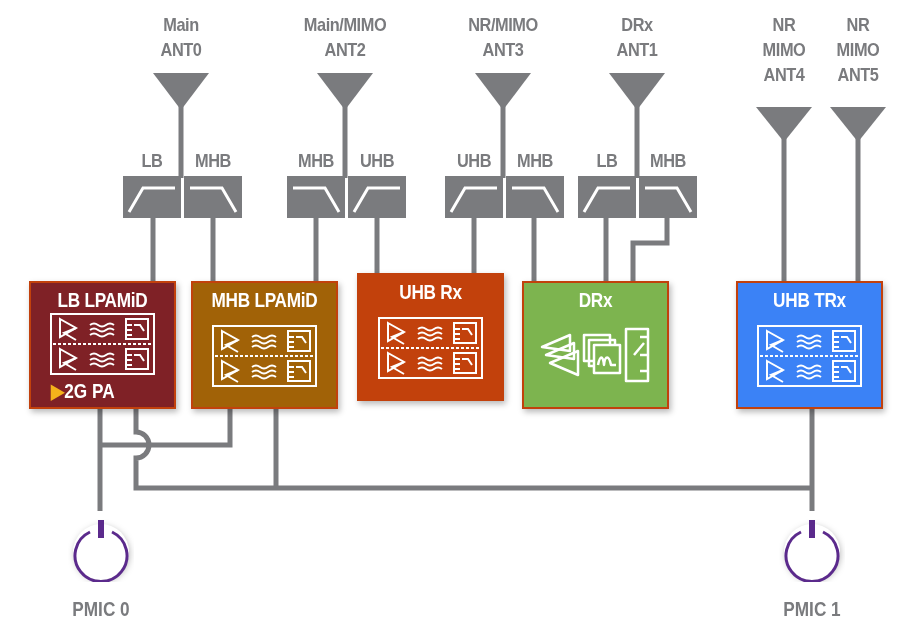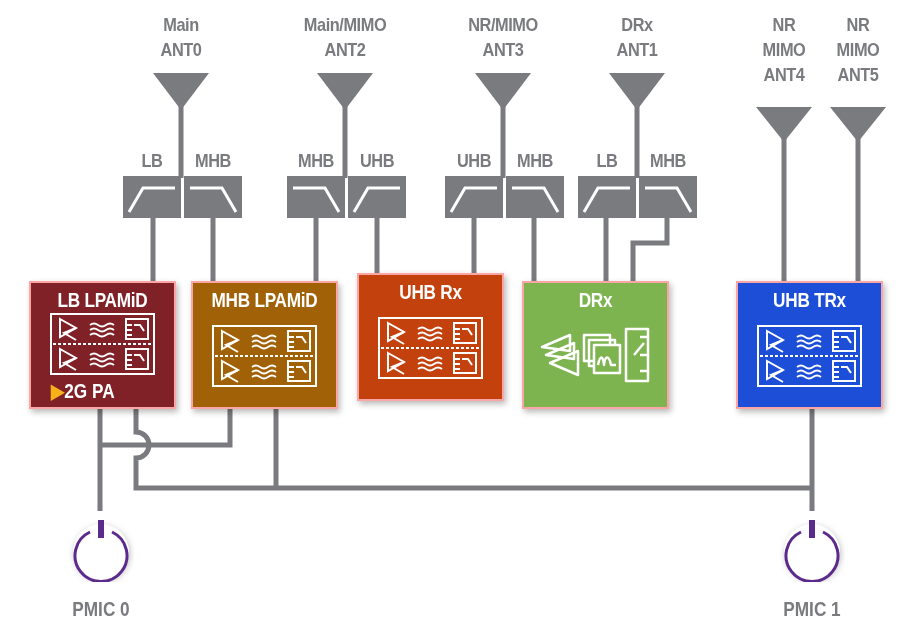--- a/index.html
+++ b/index.html
@@ -2,21 +2,21 @@
 <html><head>
 <meta charset="utf-8">
 <style>
   html, body { margin:0; padding:0; background:#ffffff; }
   body { width:919px; height:632px; position:relative; overflow:hidden;
          font-family:"Liberation Sans", sans-serif; }
   .lbl { position:absolute; color:#7a7b7e; font-weight:bold; font-size:19px;
          text-align:center; line-height:25px; letter-spacing:-0.5px; transform:scaleX(0.86); }
   .flabel { position:absolute; color:#7a7b7e; font-weight:bold; font-size:19px;
             text-align:center; width:60px; transform:scaleX(0.86); letter-spacing:-0.5px; }
-  .chip { position:absolute; border:2px solid #fca5a5; box-shadow:2px 3px 6px rgba(0,0,0,0.28); }
+  .chip { position:absolute; border:2px solid #c2410c; box-shadow:2px 3px 6px rgba(0,0,0,0.28); }
   .chip-title { position:absolute; left:0; right:0; top:6px; text-align:center;
                 color:#fff; font-weight:bold; font-size:20px; transform:scaleX(0.86); letter-spacing:-0.3px; }
   .pa2g { position:absolute; left:20px; bottom:4px; color:#fff; font-weight:bold; font-size:20px;
           transform:scaleX(0.86); transform-origin:left center; }
   .pmic-label { position:absolute; color:#7a7b7e; font-weight:bold; font-size:20px;
                 transform:scaleX(0.86); width:90px; text-align:center; }
   svg { position:absolute; left:0; top:0; }
 </style>
 </head>
 <body>
@@ -240,21 +240,21 @@
       <rect x="54" y="20" width="26" height="28" fill="#7db44f"></rect>
       <path d="M58,40 C60,30 63,30 64,40 C65,30 69,30 71,40 L76,40"></path>
       <rect x="86" y="4" width="22" height="52"></rect>
       <line x1="94" y1="30" x2="104" y2="18"></line>
       <line x1="100" y1="30" x2="108" y2="30"></line>
       <line x1="100" y1="12" x2="108" y2="12"></line>
       <line x1="100" y1="46" x2="108" y2="46"></line>
     </g>
   </svg>
 </div>
-<div class="chip" style="left:736px;top:281px;width:143px;height:124px;background:#1d4ed8;">
+<div class="chip" style="left:736px;top:281px;width:143px;height:124px;background:#3b82f6;">
   <div class="chip-title">UHB TRx</div>
   <svg class="fem" style="left:19px;top:42px;" width="105" height="62" viewBox="0 0 105 62">
   <g stroke="#fff" stroke-width="2" fill="none">
     <rect x="1" y="1" width="103" height="60"></rect>
     <line x1="3" y1="31" x2="102" y2="31" stroke-dasharray="3,2"></line>
     <g id="row">
       <polygon points="10,6 26,15 10,24"></polygon>
           <polyline points="26,15 14,20 26,27"></polyline>
       <path d="M40,12 q4,-3 8,0 t8,0 t8,0"></path>
           <path d="M40,17 q4,-3 8,0 t8,0 t8,0"></path>

